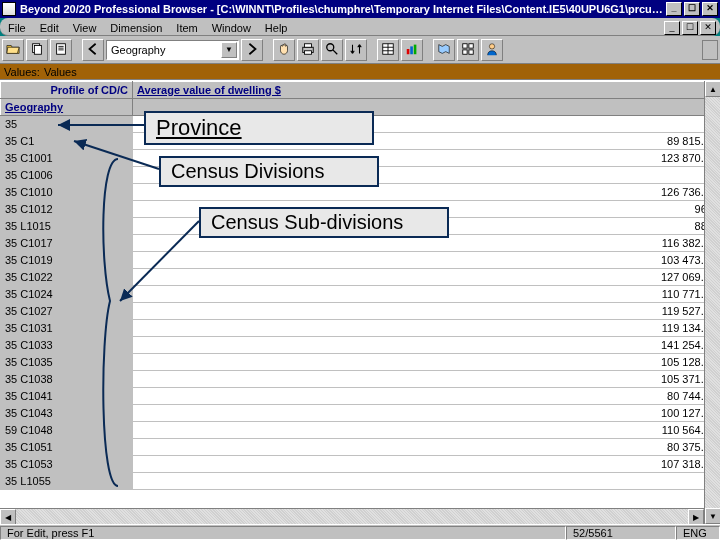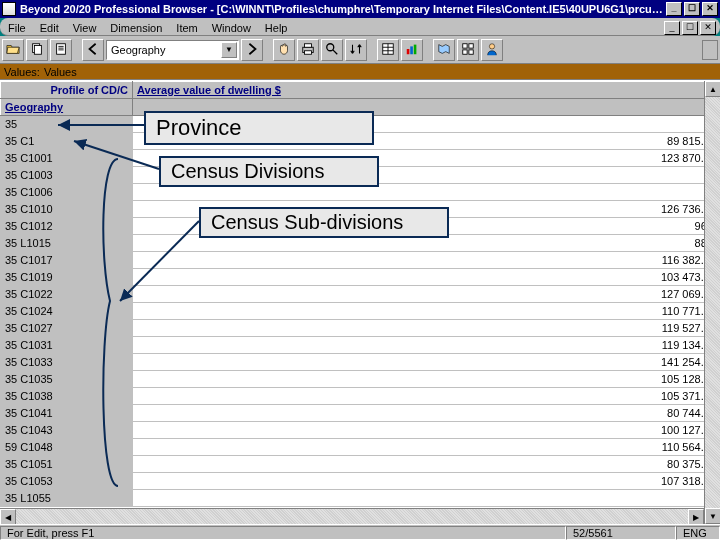--- a/index.html
+++ b/index.html
@@ -190,21 +190,21 @@
   
   .anno {
     position:absolute;
     background:#e8e8e8;
     border:2px solid #0a2a55;
     padding:2px 10px;
     font-size:20px;
     font-family: Arial, sans-serif;
     color:#000;
   }
-  .anno.big { font-size:22px; }
+  .anno.big { font-size:22px;text-decoration:underline; }
   .arrow-svg { position:absolute; overflow:visible; }
 
   
   .statusbar {
     height:16px;
     background:#c0c0c0;
     border-top:1px solid #fff;
     display:flex; align-items:center;
     font-size:11px;
   }
@@ -408,24 +408,20 @@
         </tr>
         <tr>
           <td class="rh">35 C1</td>
           <td class="val">89 815.00</td>
         </tr>
         <tr>
           <td class="rh">35 C1001</td>
           <td class="val">123 870.00</td>
         </tr>
         <tr>
-          <td class="rh">35 C1003</td>
-          <td class="val"></td>
-        </tr>
-        <tr>
           <td class="rh">35 C1006</td>
           <td class="val"></td>
         </tr>
         <tr>
           <td class="rh">35 C1010</td>
           <td class="val">126 736.00</td>
         </tr>
         <tr>
           <td class="rh">35 C1012</td>
           <td class="val">96 9</td>

